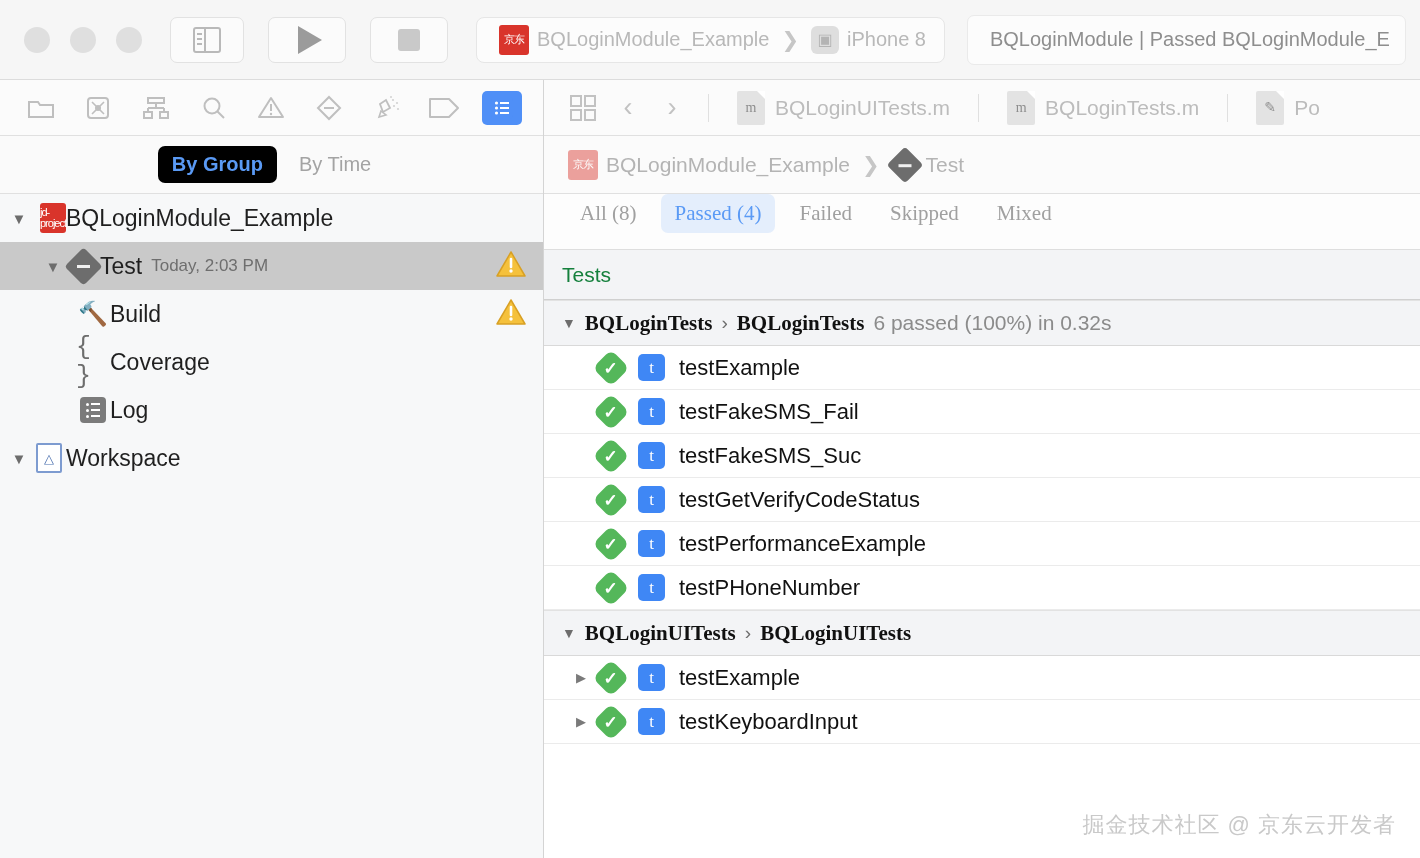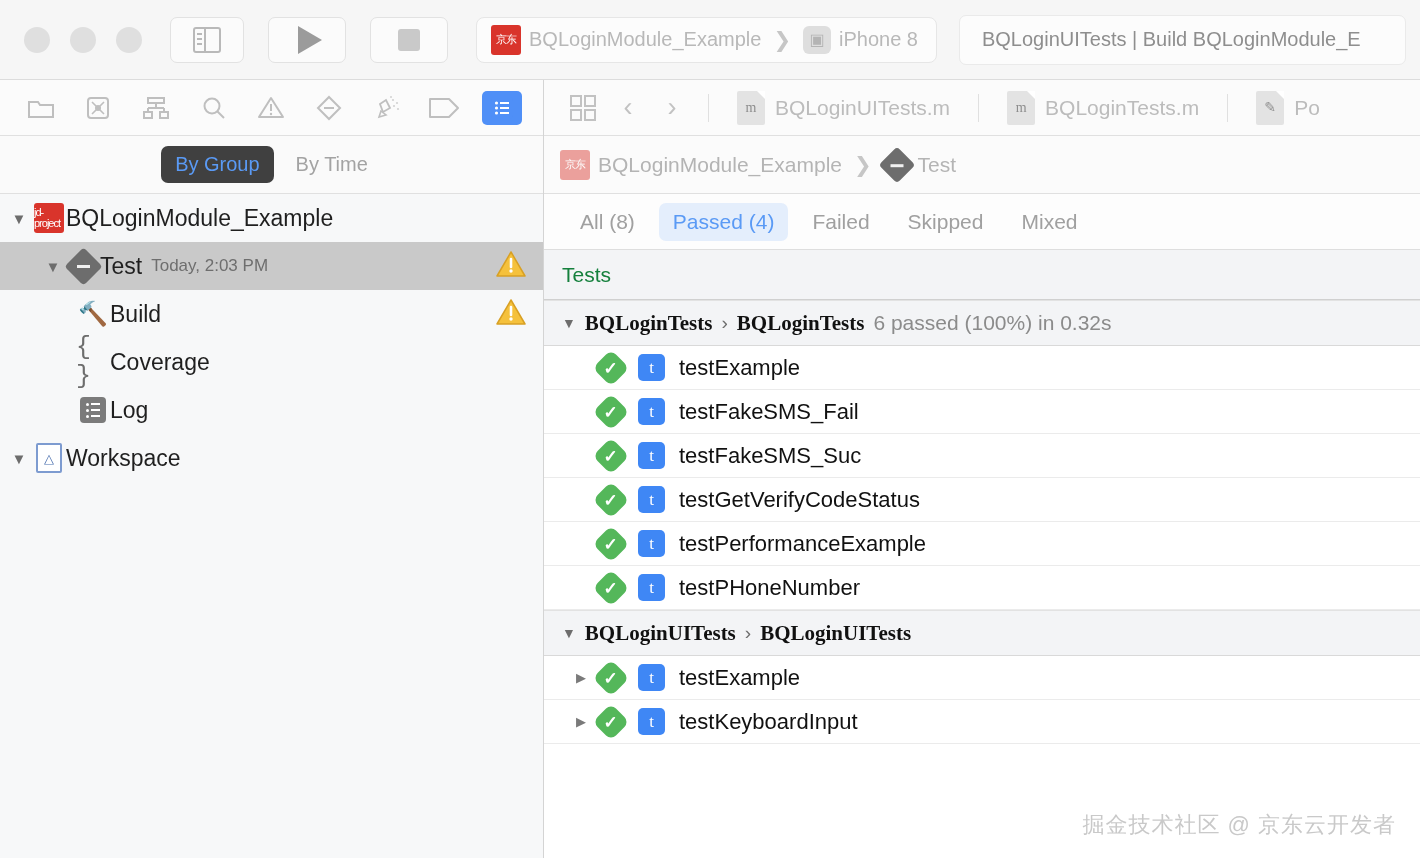--- a/index.html
+++ b/index.html
@@ -44,21 +44,21 @@
   .scheme-box {
     margin-left: 28px; height: 46px;
     border: 1px solid #e6e6e6; border-radius: 8px;
     background: #fcfcfc;
     display: flex; align-items: center; padding: 0 18px 0 14px; gap: 8px;
   }
   .jd-badge {
     width: 30px; height: 30px; border-radius: 3px;
     background: #e8e8e8; color: #ffffff;
     display: flex; align-items: center; justify-content: center;
-    font-size: 11px; line-height: 1; letter-spacing: -1px;
+    font-size: 11px; line-height: 1; letter-spacing: -1px; margin-left: 8px;
   }
   .jd-badge.red { background: #d9342b; }
   .scheme-txt { font-size: 20px; color: #b8b8b8; }
   .chev { font-size: 21px; color: #c6c6c6; margin: 0 4px; font-weight: 300; }
   .sim-icon {
     width: 28px; height: 28px; border-radius: 6px; background: #dedede;
     display: flex; align-items: center; justify-content: center; color: #b4b4b4; font-size: 16px;
   }
 
   .status-box {
@@ -83,21 +83,21 @@
   }
   .nav-tab { width: 40px; height: 34px; display: flex; align-items: center; justify-content: center; color: #bfbfbf; }
   .nav-tab.active { background: #4f8ff7; border-radius: 5px; color: #ffffff; }
 
   .nav-filter {
     height: 58px; flex: 0 0 58px;
     display: flex; align-items: center; justify-content: center; gap: 8px;
     border-bottom: 1px solid #e0e0e0; background: #fafafa;
   }
   .pill { font-size: 20px; padding: 7px 14px; border-radius: 7px; color: #a3a3a3; }
-  .pill.on { background: #404040; color: #5a9af5; }
+  .pill.on { background: #000000; color: #5a9af5; font-weight: bold; }
 
   .nav-tree { flex: 1; overflow: hidden; background: #f7f8f9; }
   .trow { display: flex; align-items: center; height: 48px; padding-right: 16px; position: relative; }
   .trow.sel { background: #c9c9c9; }
   .tri { width: 26px; display: flex; align-items: center; justify-content: center; color: #6d6d6d; font-size: 15px; }
   .trow .ic { width: 34px; display: flex; align-items: center; justify-content: center; }
   .tlabel { font-size: 23px; color: #1f1f1f; white-space: nowrap; }
   .tsub { font-size: 17px; color: #6e6e6e; margin-left: 9px; white-space: nowrap; }
   .warn { margin-left: auto; }
   .ind1 { padding-left: 6px; } .ind2 { padding-left: 40px; } .ind3 { padding-left: 36px; }
@@ -137,22 +137,22 @@
   .file-ic::after { content:""; position:absolute; right:0; top:0; border-top: 8px solid #ffffff; border-left: 8px solid transparent; }
 
   .ed-jump {
     height: 58px; flex: 0 0 58px; display: flex; align-items: center; gap: 8px;
     padding-left: 16px; border-bottom: 1px solid #e0e0e0; background: #fbfbfb;
   }
   .jump-txt { font-size: 21px; color: #b4b4b4; }
   .diamond.sm { width: 26px; height: 26px; }
 
   .ed-filters {
-    height: 56px; flex: 0 0 56px; display: flex; align-items: center; gap: 10px;
-    padding-left: 22px; border-bottom: 1px solid #dedede; background: #fdfdfd;
+    height: 56px; flex: 0 0 56px; display: flex; align-items: flex-start; gap: 10px;
+    padding-left: 22px; border-bottom: 1px solid #dedede; background: #fdfdfd; font-family: Liberation Serif, serif;
   }
   .fpill { font-size: 21px; padding: 7px 14px; border-radius: 7px; color: #a0a0a0; }
   .fpill.on { background: #e4eefc; color: #5a9af5; }
 
   .tests-head {
     height: 50px; flex: 0 0 50px; display: flex; align-items: center;
     padding-left: 18px; border-bottom: 1px solid #d0d0d0; background: #f3f4f6;
   }
   .tests-head-txt { font-size: 21px; color: #15803d; }
 
@@ -218,21 +218,21 @@
 
     <div class="scheme-box">
       <div class="jd-badge red">京东</div>
       <span class="scheme-txt">BQLoginModule_Example</span>
       <span class="chev">❯</span>
       <div class="sim-icon">▣</div>
       <span class="scheme-txt">iPhone 8</span>
     </div>
 
     <div class="status-box">
-      <span class="status-txt">BQLoginUITests | Build BQLoginModule_E</span>
+      <span class="status-txt">BQLoginModule | Passed BQLoginModule_E</span>
     </div>
   </div>
 
   <div class="split">
 
     <div class="navigator">
 
       <div class="nav-tabs">
         <div class="nav-tab">
           <svg width="26" height="22" viewBox="0 0 26 22">

